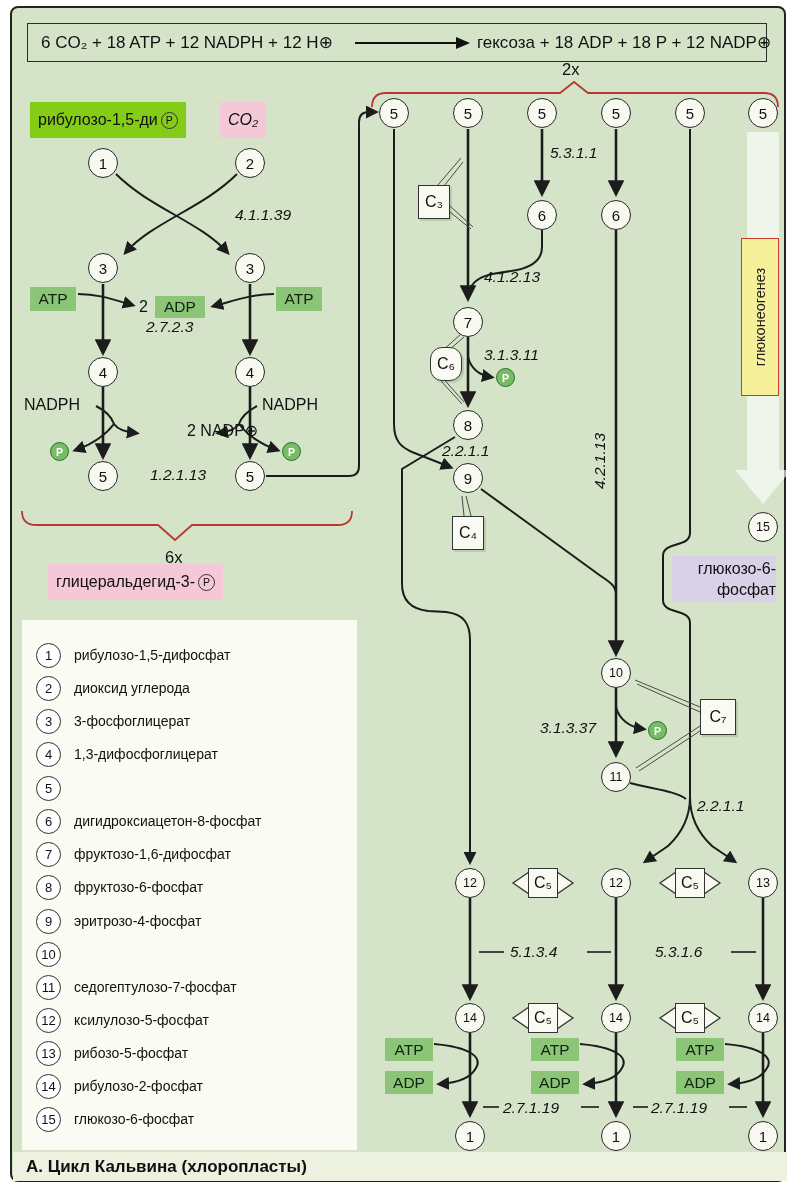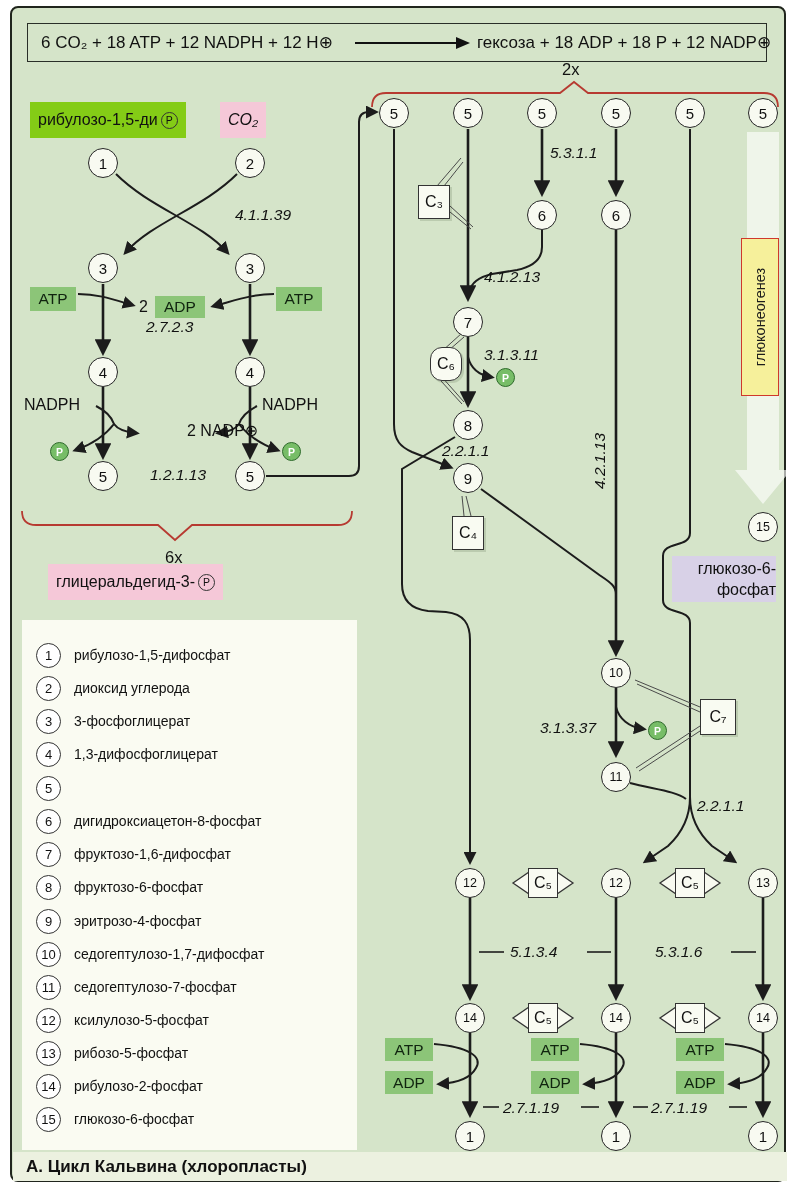--- a/index.html
+++ b/index.html
@@ -315,21 +315,20 @@
     <div class="lrow" style="top:254px;">
         <span class="lnum">8</span>
         <span class="ltext">фруктозо-6-фосфат</span>
       </div>
     <div class="lrow" style="top:288px;">
         <span class="lnum">9</span>
         <span class="ltext">эритрозо-4-фосфат</span>
       </div>
     <div class="lrow" style="top:321px;">
         <span class="lnum">10</span>
-        <span class="ltext">седогептулозо-1,7-дифосфат</span>
       </div>
     <div class="lrow" style="top:354px;">
         <span class="lnum">11</span>
         <span class="ltext">седогептулозо-7-фосфат</span>
       </div>
     <div class="lrow" style="top:387px;">
         <span class="lnum">12</span>
         <span class="ltext">ксилулозо-5-фосфат</span>
       </div>
     <div class="lrow" style="top:420px;">

